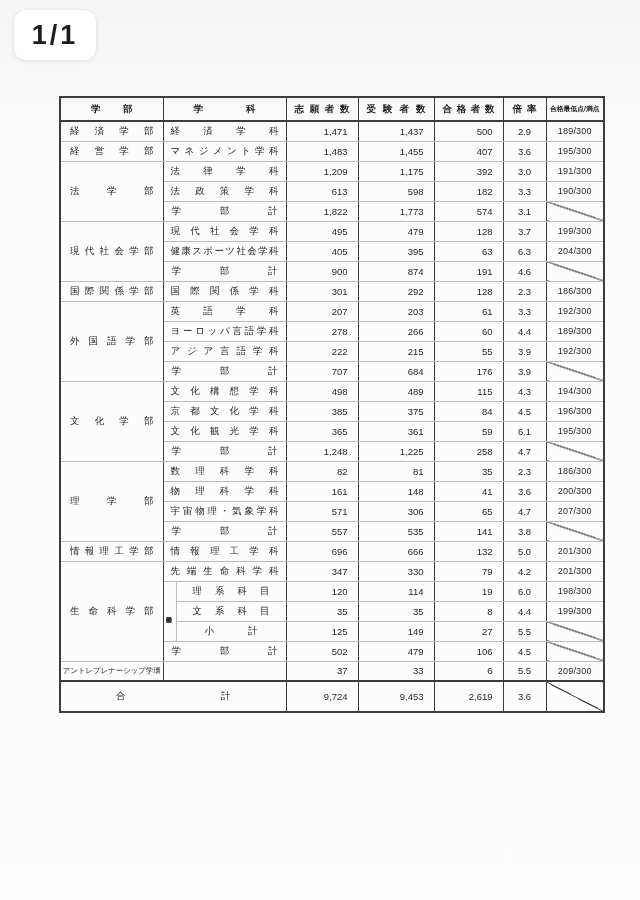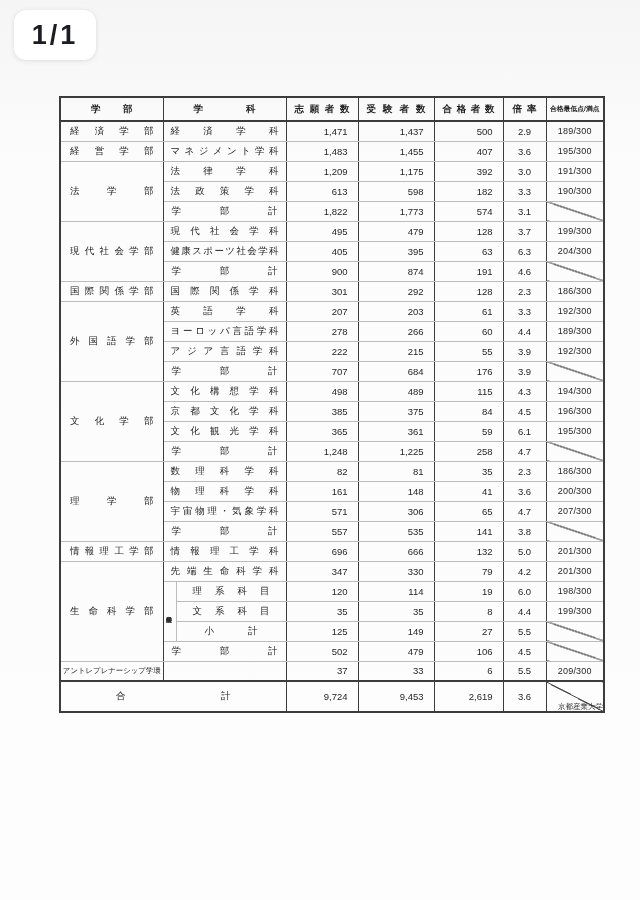--- a/index.html
+++ b/index.html
@@ -366,14 +366,13 @@
         <td class="total-label jd" colspan="3">合計</td>
         <td class="num">9,724</td>
         <td class="num">9,453</td>
         <td class="num">2,619</td>
         <td class="rat">3.6</td>
         <td class="min diag"></td>
       </tr>
     </tbody>
   </table>
 
-  <div class="doc-footer">京都産業大学</div>
 </div>
 
 </body></html>

